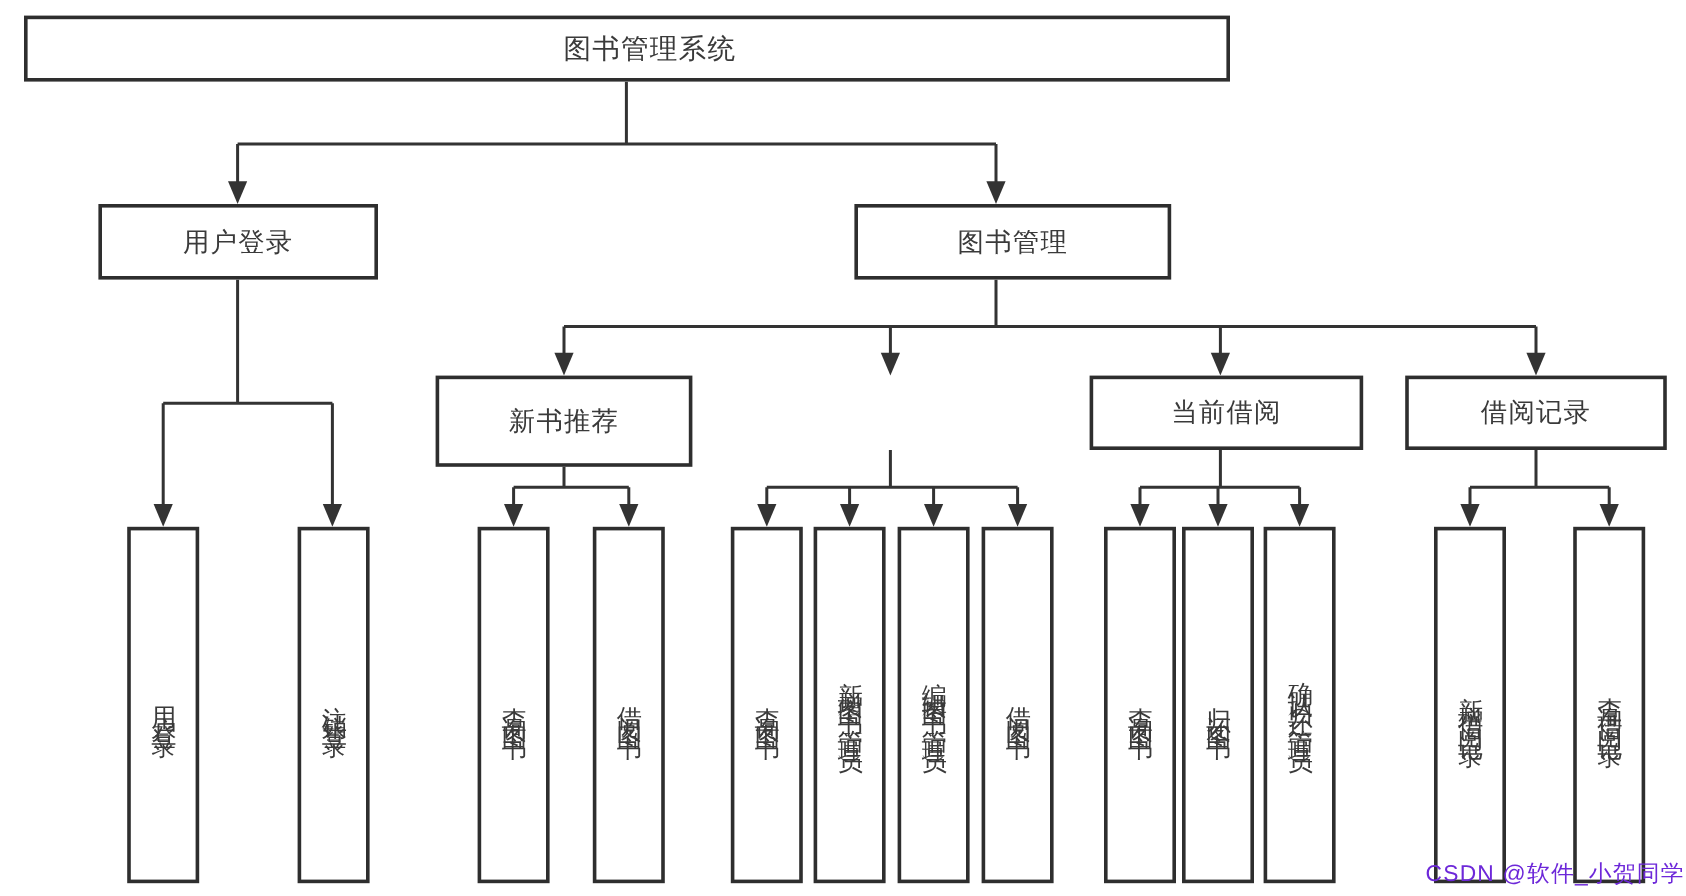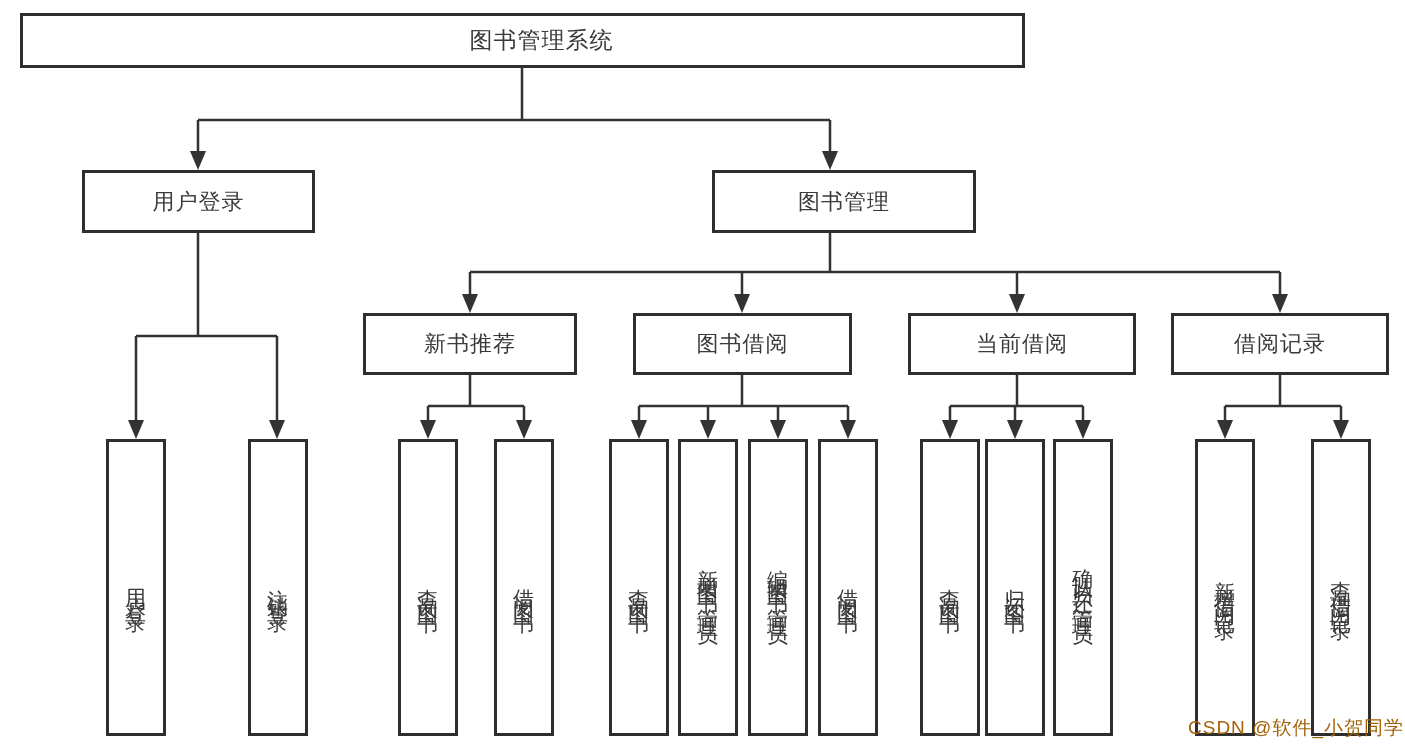--- a/index.html
+++ b/index.html
@@ -57,21 +57,21 @@
     font-size: 21px;
     line-height: 1.1;
     letter-spacing: 8px;
     white-space: nowrap;
   }
   .watermark {
     position: absolute;
     left: 1188px;
     top: 715px;
     font-size: 19px;
-    color: #a16207;
+    color: #6d28d9;
     letter-spacing: 1px;
     white-space: nowrap;
   }
 </style>
 </head>
 <body>
 
 <div class="stage">
 
   <svg class="connectors" viewBox="0 0 1405 747" xmlns="http://www.w3.org/2000/svg">
@@ -115,22 +115,21 @@
       <polygon points="1217,420 1233,420 1225,439"></polygon>
       <polygon points="1333,420 1349,420 1341,439"></polygon>
     </g>
   </svg>
 
   <div class="hnode root" style="left:20px; top:13px; width:1005px; height:55px;">图书管理系统</div>
 
   <div class="hnode" style="left:82px; top:170px; width:233px; height:63px;">用户登录</div>
   <div class="hnode" style="left:712px; top:170px; width:264px; height:63px;">图书管理</div>
 
-  <div class="hnode" style="left:363px; top:313px; width:214px; height:62px;">新书推荐</div>
-  <div class="hnode" style="left:633px; top:313px; width:219px; height:62px;">图书借阅</div>
+  <div class="hnode" style="left:363px; top:313px; width:214px; height:76px;">新书推荐</div>
   <div class="hnode" style="left:908px; top:313px; width:228px; height:62px;">当前借阅</div>
   <div class="hnode" style="left:1171px; top:313px; width:218px; height:62px;">借阅记录</div>
 
   <div class="vnode" style="left:106px;">
     <span class="vtext">用户登录</span>
   </div>
   <div class="vnode" style="left:248px;">
     <span class="vtext">注销登录</span>
   </div>
 

